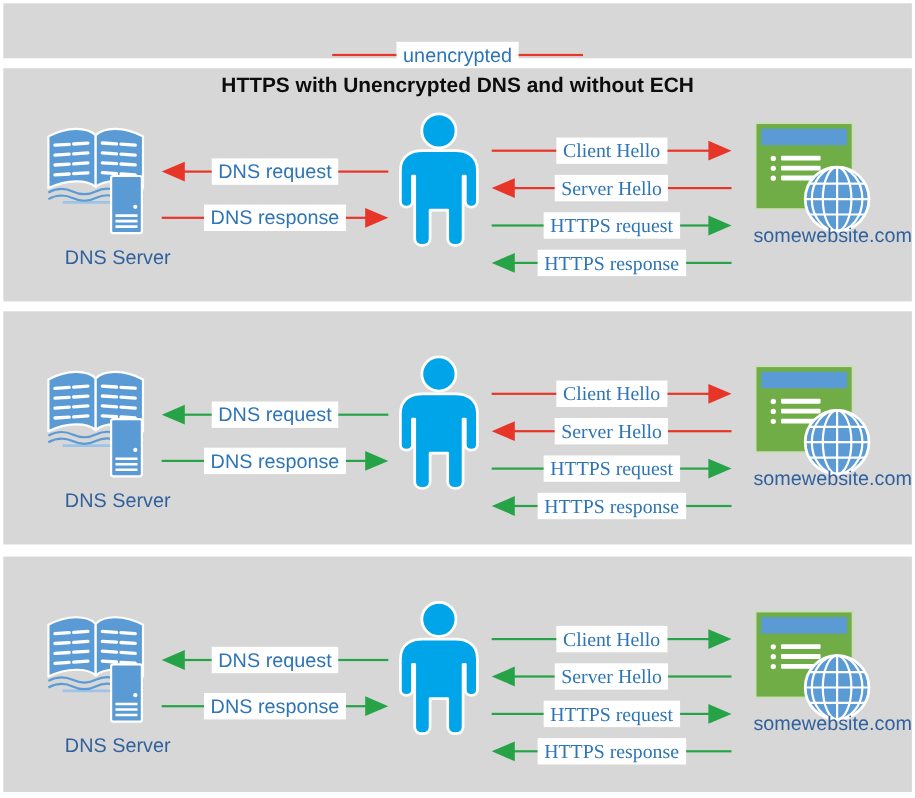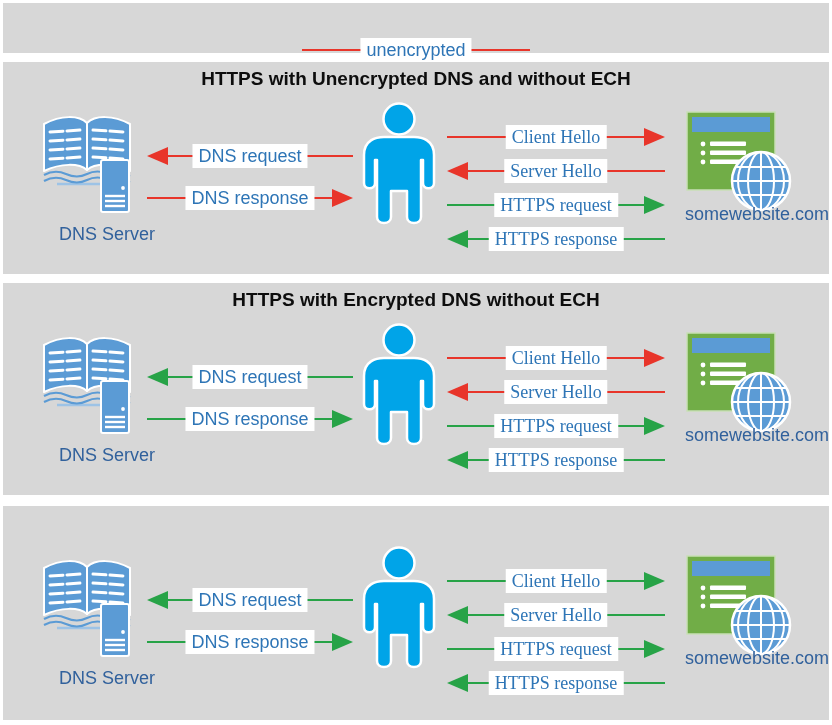--- a/index.html
+++ b/index.html
@@ -158,21 +158,20 @@
     <span class="alabel">HTTPS request</span>
   </div>
         <div class="arrow dir-left" style="top: 165px; --c: #27a347;">
     <div class="line"></div>
     <div class="head"></div>
     <span class="alabel">HTTPS response</span>
   </div>
       </div>
   </section>
     <section class="bar panel">
-    <h2 class="panel-title">HTTPS with Encrypted DNS without ECH</h2>
 
     <div class="icon dns-icon">
       <svg viewBox="0 0 112 108" width="112" height="108">
         <line x1="22" y1="76" x2="68" y2="76" stroke="#9dc3e6" stroke-width="2.5"></line>
         <path d="M9 16 C26 7 44 7 52 15 L52 62 C44 55 26 55 9 63 Z" fill="#5b9bd5" stroke="#fff" stroke-width="2" stroke-linejoin="round"></path>
         <path d="M95 16 C78 7 60 7 52 15 L52 62 C60 55 78 55 95 63 Z" fill="#5b9bd5" stroke="#fff" stroke-width="2" stroke-linejoin="round"></path>
         <g stroke="#ffffff" stroke-width="3" stroke-linecap="round" fill="none" stroke-dasharray="13 4">
           <path d="M15 24 L46 22"></path>
             <path d="M15 33 L46 31"></path>
             <path d="M15 42 L46 40"></path>

